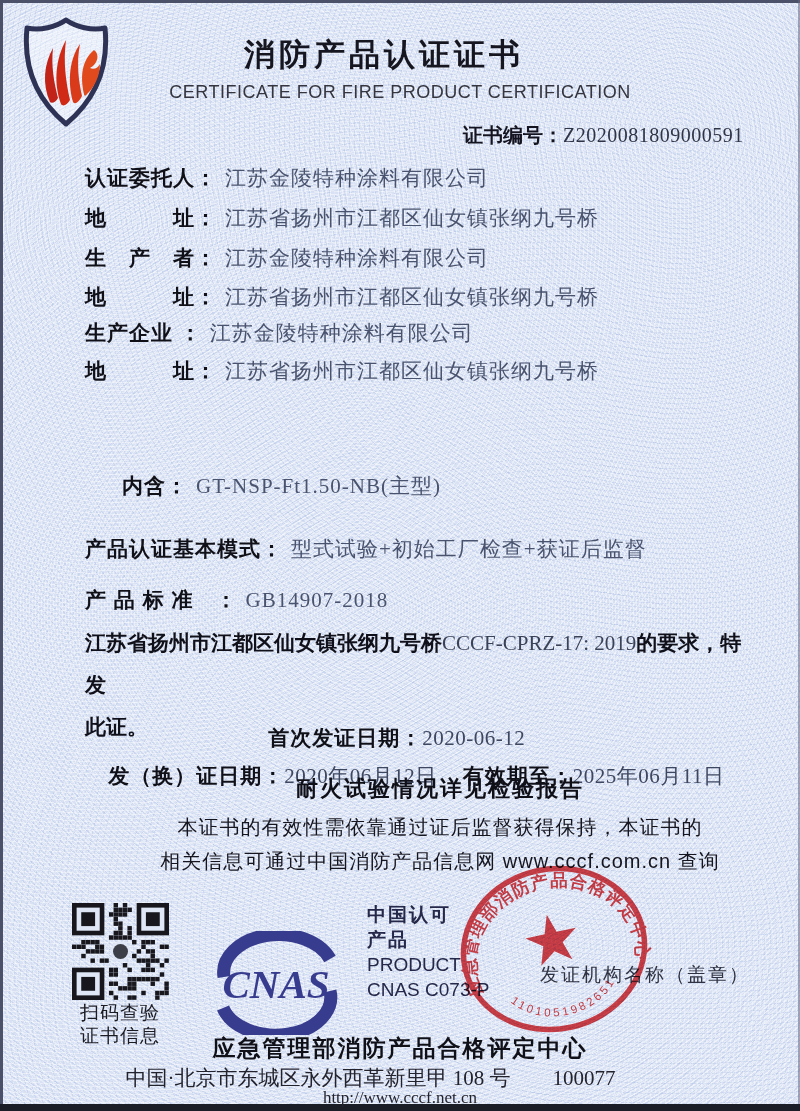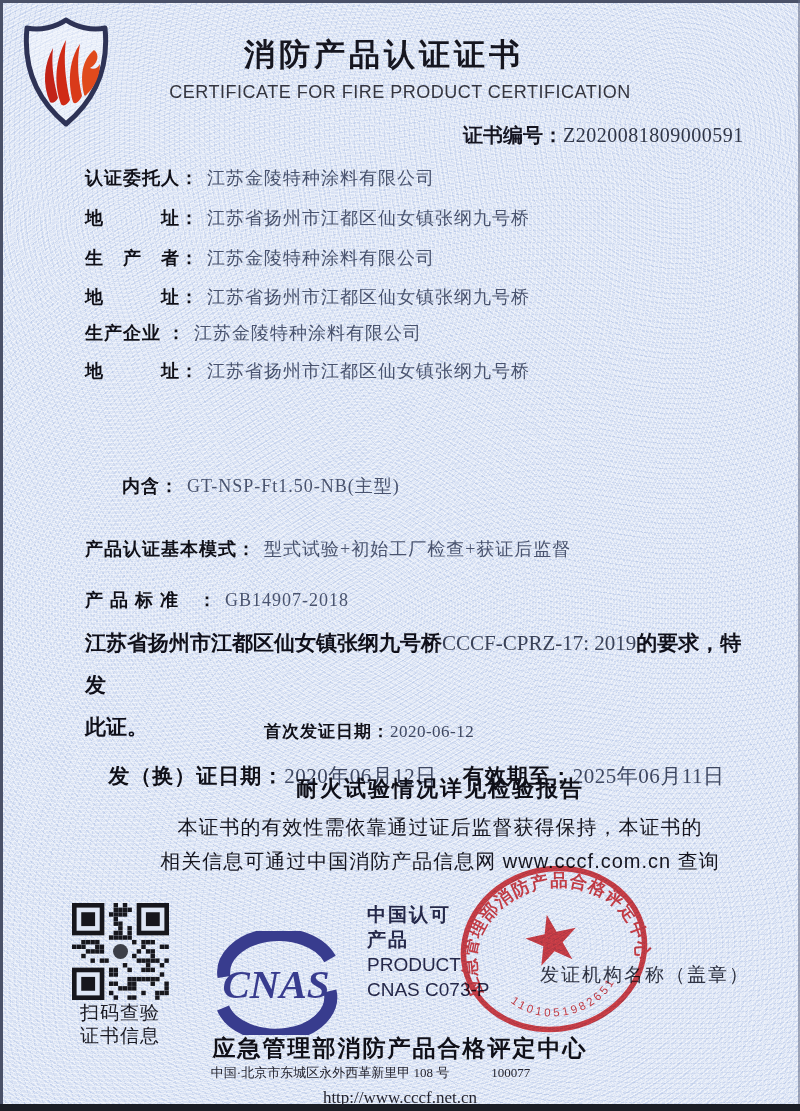--- a/index.html
+++ b/index.html
@@ -21,47 +21,47 @@
   .edge-right{right:0;top:0;width:2px;height:1111px;background:rgba(96,106,132,.55);}
   .edge-bottom{left:0;bottom:0;width:800px;height:7px;background:#1b1e26;}
 
   .title{left:0;top:34px;width:768px;text-align:center;font-size:31px;font-weight:bold;
          letter-spacing:4px;color:#161620;}
   .subtitle{left:0;top:82px;width:800px;text-align:center;font-size:18px;color:#34353f;letter-spacing:.5px;}
   .certno{left:463px;top:122px;font-size:20px;}
   .certno .lbl{font-weight:bold;color:#141420;}
   .certno .val{font-family:"Liberation Serif",serif;color:#2f3547;letter-spacing:.5px;}
 
-  .row{left:85px;height:30px;line-height:30px;font-size:18px;white-space:pre;}
+  .row{left:85px;height:30px;line-height:30px;font-size:21px;white-space:pre;}
   .row .label{font-weight:bold;color:#101018;letter-spacing:1px;white-space:pre;}
   .row .value{font-family:"Liberation Serif",serif;color:#49536e;letter-spacing:1px;margin-left:8px;}
   .row.indent{left:122px;}
 
   .statement{left:85px;top:622px;width:660px;font-size:21px;line-height:42px;font-weight:bold;color:#10101a;}
   .statement .code{font-family:"Liberation Serif",serif;font-weight:normal;color:#3a4258;}
 
-  .line-first{left:245px;top:700px;font-size:17px;white-space:pre;}
+  .line-first{left:245px;top:700px;font-size:21px;white-space:pre;}
   .line-issue{left:85px;top:738px;font-size:21px;white-space:pre;}
   .dlabel{font-weight:bold;color:#101018;letter-spacing:1px;}
   .dvalue{font-family:"Liberation Serif",serif;color:#3e4760;letter-spacing:.5px;}
   .gap{display:inline-block;width:26px;}
 
   .fire-note{left:60px;top:774px;width:760px;text-align:center;font-size:22px;font-weight:bold;color:#0f0f18;letter-spacing:2px;}
   .notice{left:60px;top:810px;width:760px;text-align:center;font-size:20px;color:#15151f;line-height:34px;letter-spacing:1px;}
 
   .qr-caption{left:64px;top:1001px;width:112px;text-align:center;font-size:19px;line-height:23px;
               font-family:"Liberation Serif",serif;color:#1b1b24;letter-spacing:1px;}
   .accred{left:367px;top:902px;font-size:19px;line-height:25px;color:#252849;}
   .accred .cjk{font-weight:bold;letter-spacing:2px;}
   .issuer-label{left:540px;top:962px;font-size:19px;letter-spacing:2px;z-index:1;
                 font-family:"Liberation Serif",serif;color:#2e3242;}
   .seal-wrap{left:438px;top:843px;z-index:2;opacity:.86;mix-blend-mode:multiply;}
 
   .footer-org{left:0;top:1033px;width:800px;text-align:center;font-size:23px;font-weight:bold;color:#101018;letter-spacing:2px;}
-  .footer-addr{left:0;top:1064px;width:741px;text-align:center;font-size:13px;
+  .footer-addr{left:0;top:1064px;width:741px;text-align:center;font-size:21px;
                font-family:"Liberation Serif",serif;color:#23232e;}
   .footer-addr .post{margin-left:42px;}
   .footer-url{left:0;top:1088px;width:800px;text-align:center;font-size:17px;
               font-family:"Liberation Serif",serif;color:#23232e;}
 </style>
 </head>
 <body>
 
 <div class="page">
 

